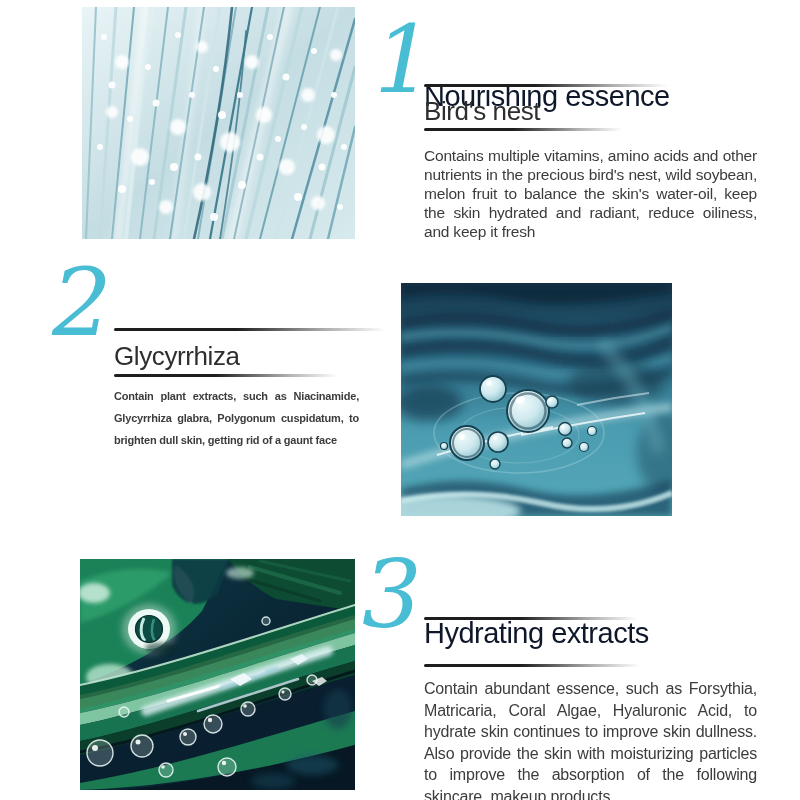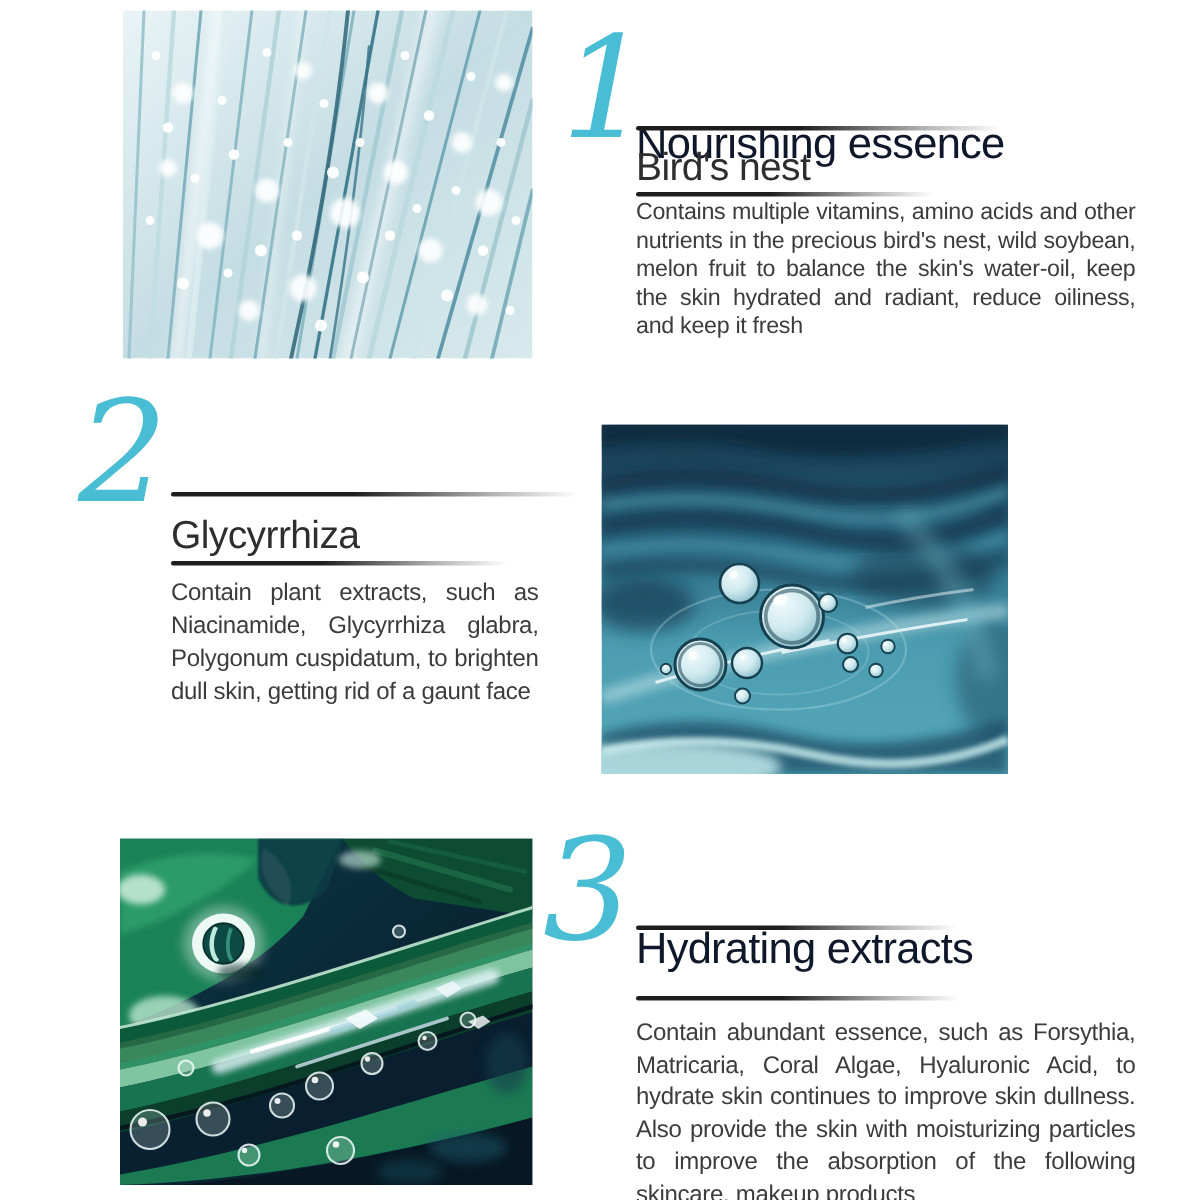--- a/index.html
+++ b/index.html
@@ -8,22 +8,22 @@
   .photo{position:absolute;line-height:0;}
   .num{position:absolute;font-family:"DejaVu Serif",serif;font-style:italic;
        font-weight:400;color:#49bdd3;font-size:94px;line-height:1;}
   .title{position:absolute;font-size:29px;line-height:34px;letter-spacing:-0.5px;
          color:#0f172a;white-space:nowrap;margin-top:37px;}
   .subtitle{position:absolute;font-size:26px;line-height:30px;letter-spacing:-0.4px;
             color:#2e2e2e;white-space:nowrap;}
   .rule{position:absolute;height:3px;border-radius:2px;
         background:linear-gradient(90deg,#1e1e1e 0%,#1e1e1e 45%,rgba(30,30,30,.35) 78%,rgba(30,30,30,0) 100%);}
   .body-text{position:absolute;color:#3c3c3c;text-align:justify;letter-spacing:-0.2px;}
-  .b1{left:424px;top:132px;width:333px;font-size:15.5px;line-height:19px;}
-  .b2{left:114px;top:385px;width:245px;font-size:16px;line-height:22px;}
+  .b1{left:424px;top:146px;width:333px;font-size:15.5px;line-height:19px;}
+  .b2{left:114px;top:385px;width:245px;font-size:11px;line-height:22px;font-weight:bold;}
   .b3{left:424px;top:678px;width:333px;font-size:16px;line-height:21.5px;}
 
   .n1{left:374px;top:13px;}
   .t1{left:424px;top:42px;}
   .u1a{left:424px;top:84px;width:244px;}
   .s1{left:424px;top:96px;}
   .u1b{left:424px;top:128px;width:198px;}
 
   .n2{left:52px;top:256px;}
   .t2{left:115px;top:289px;}

